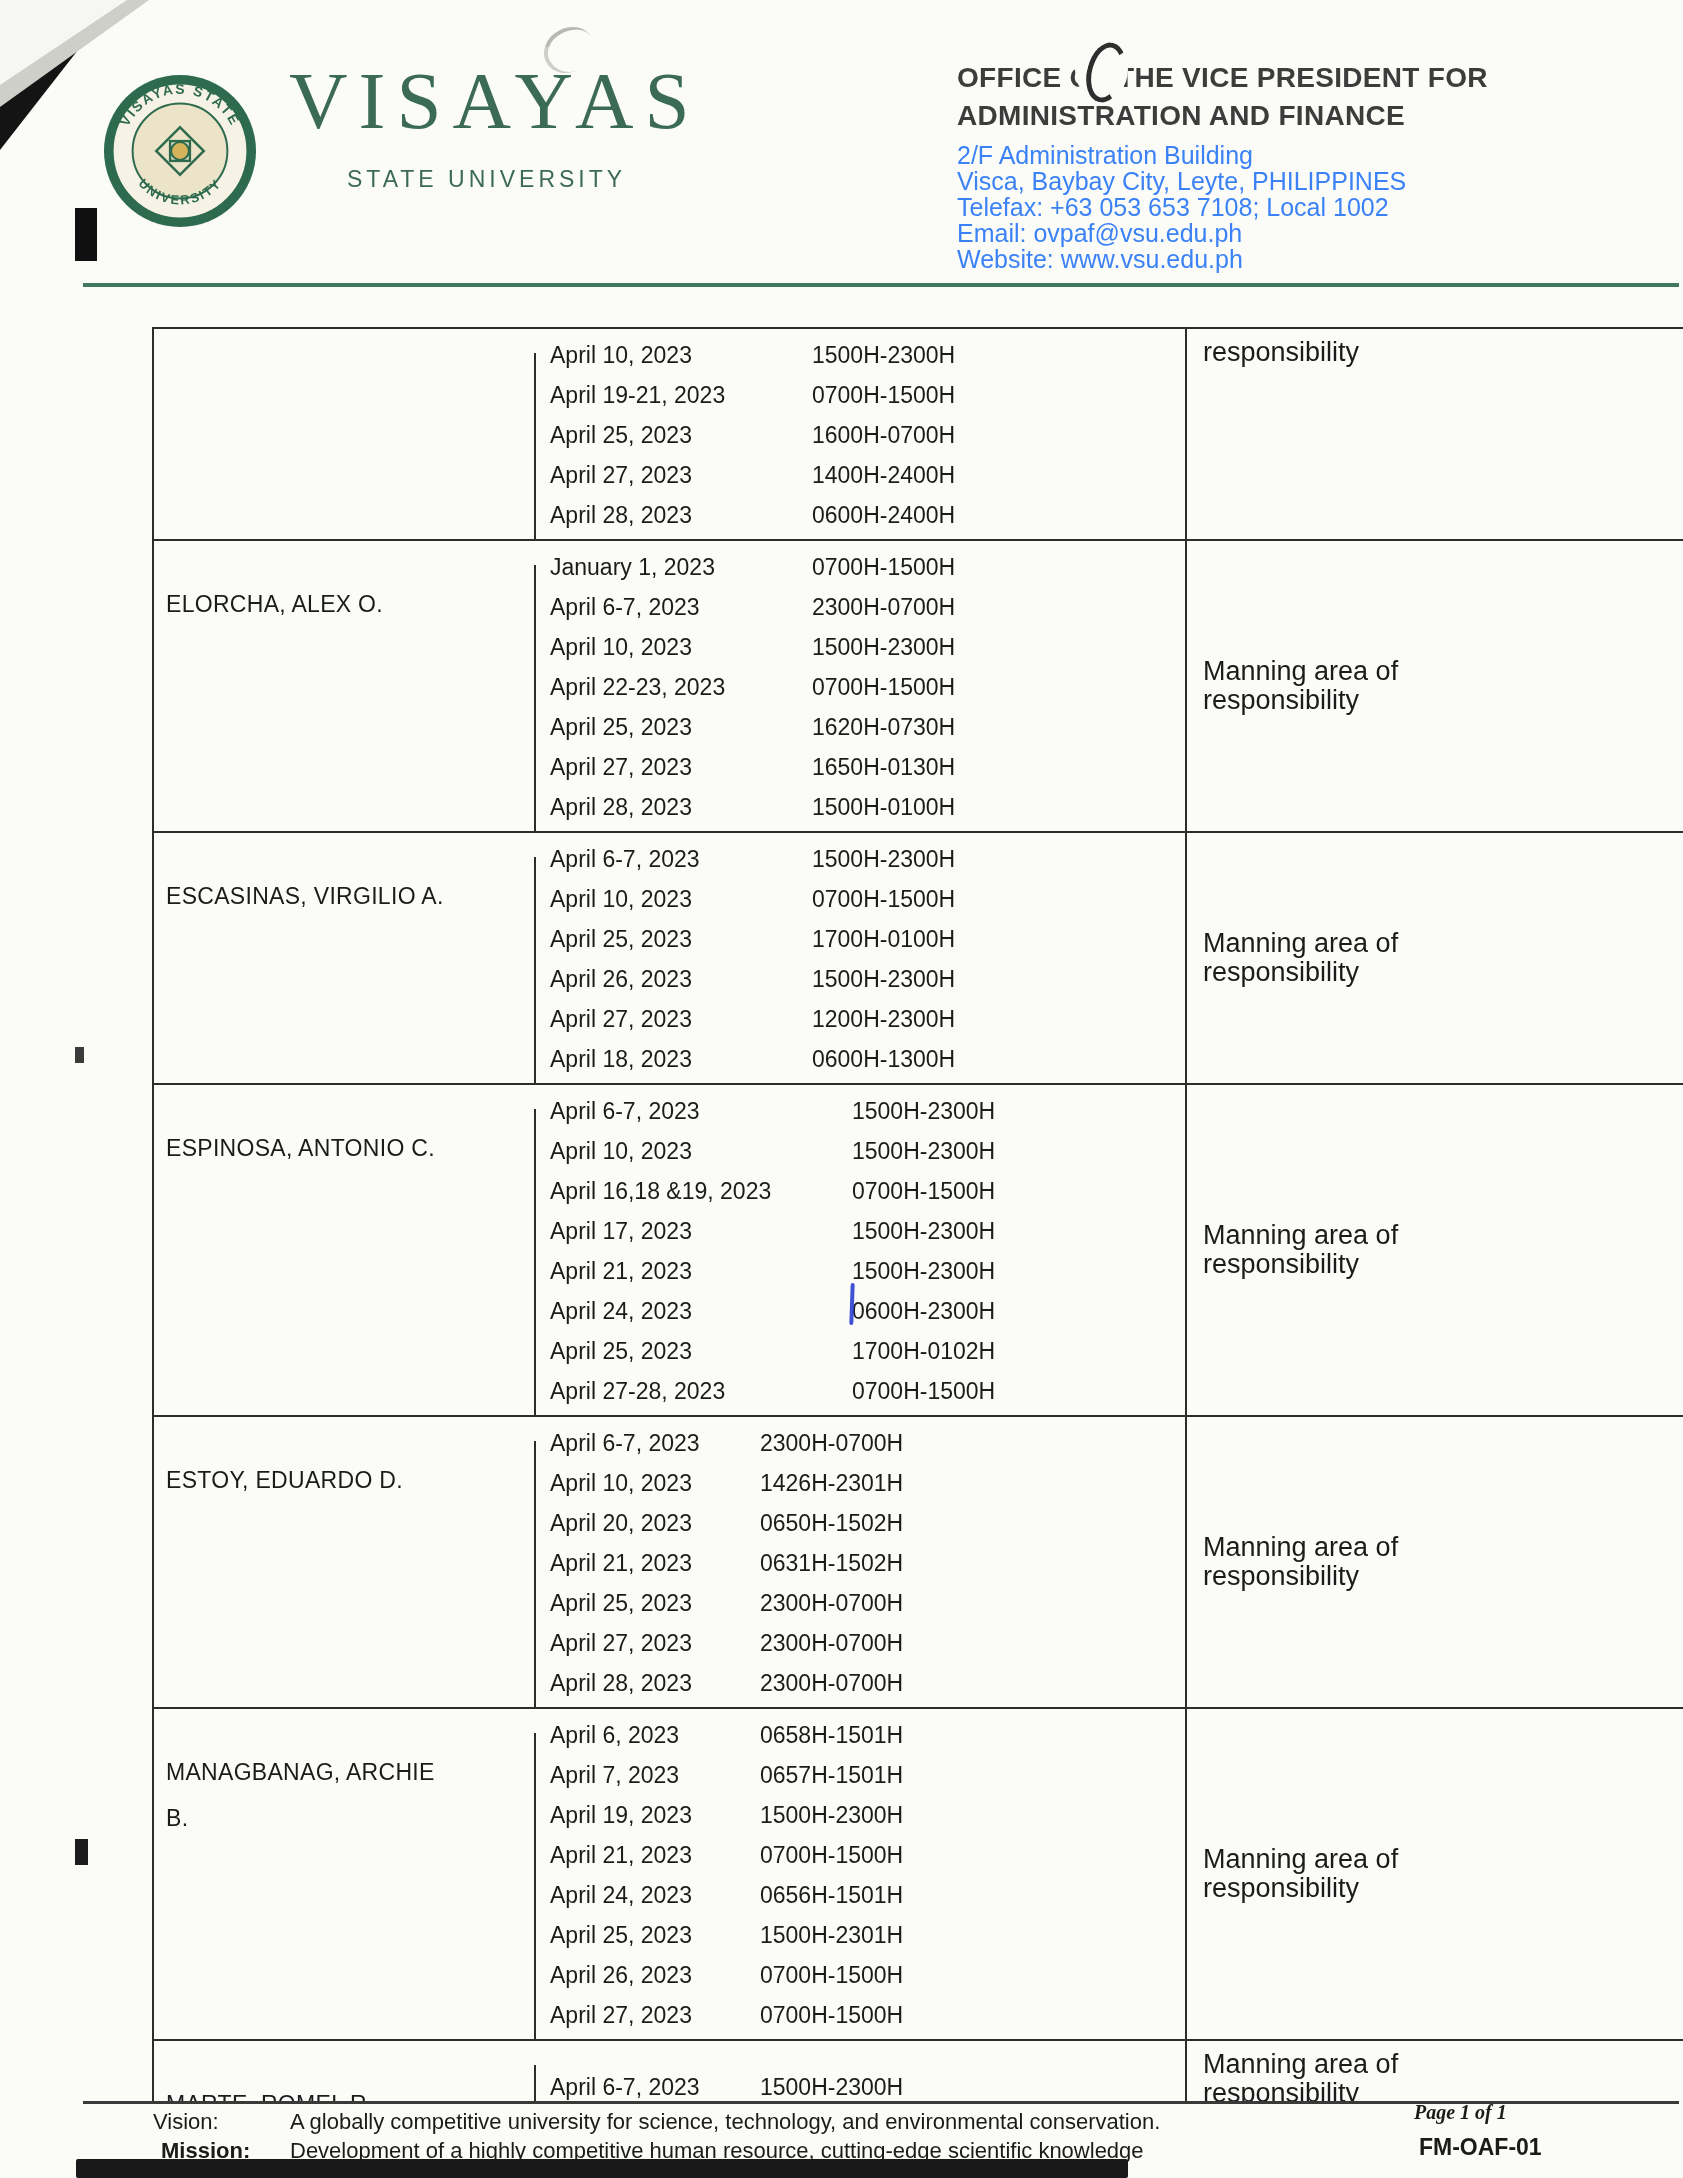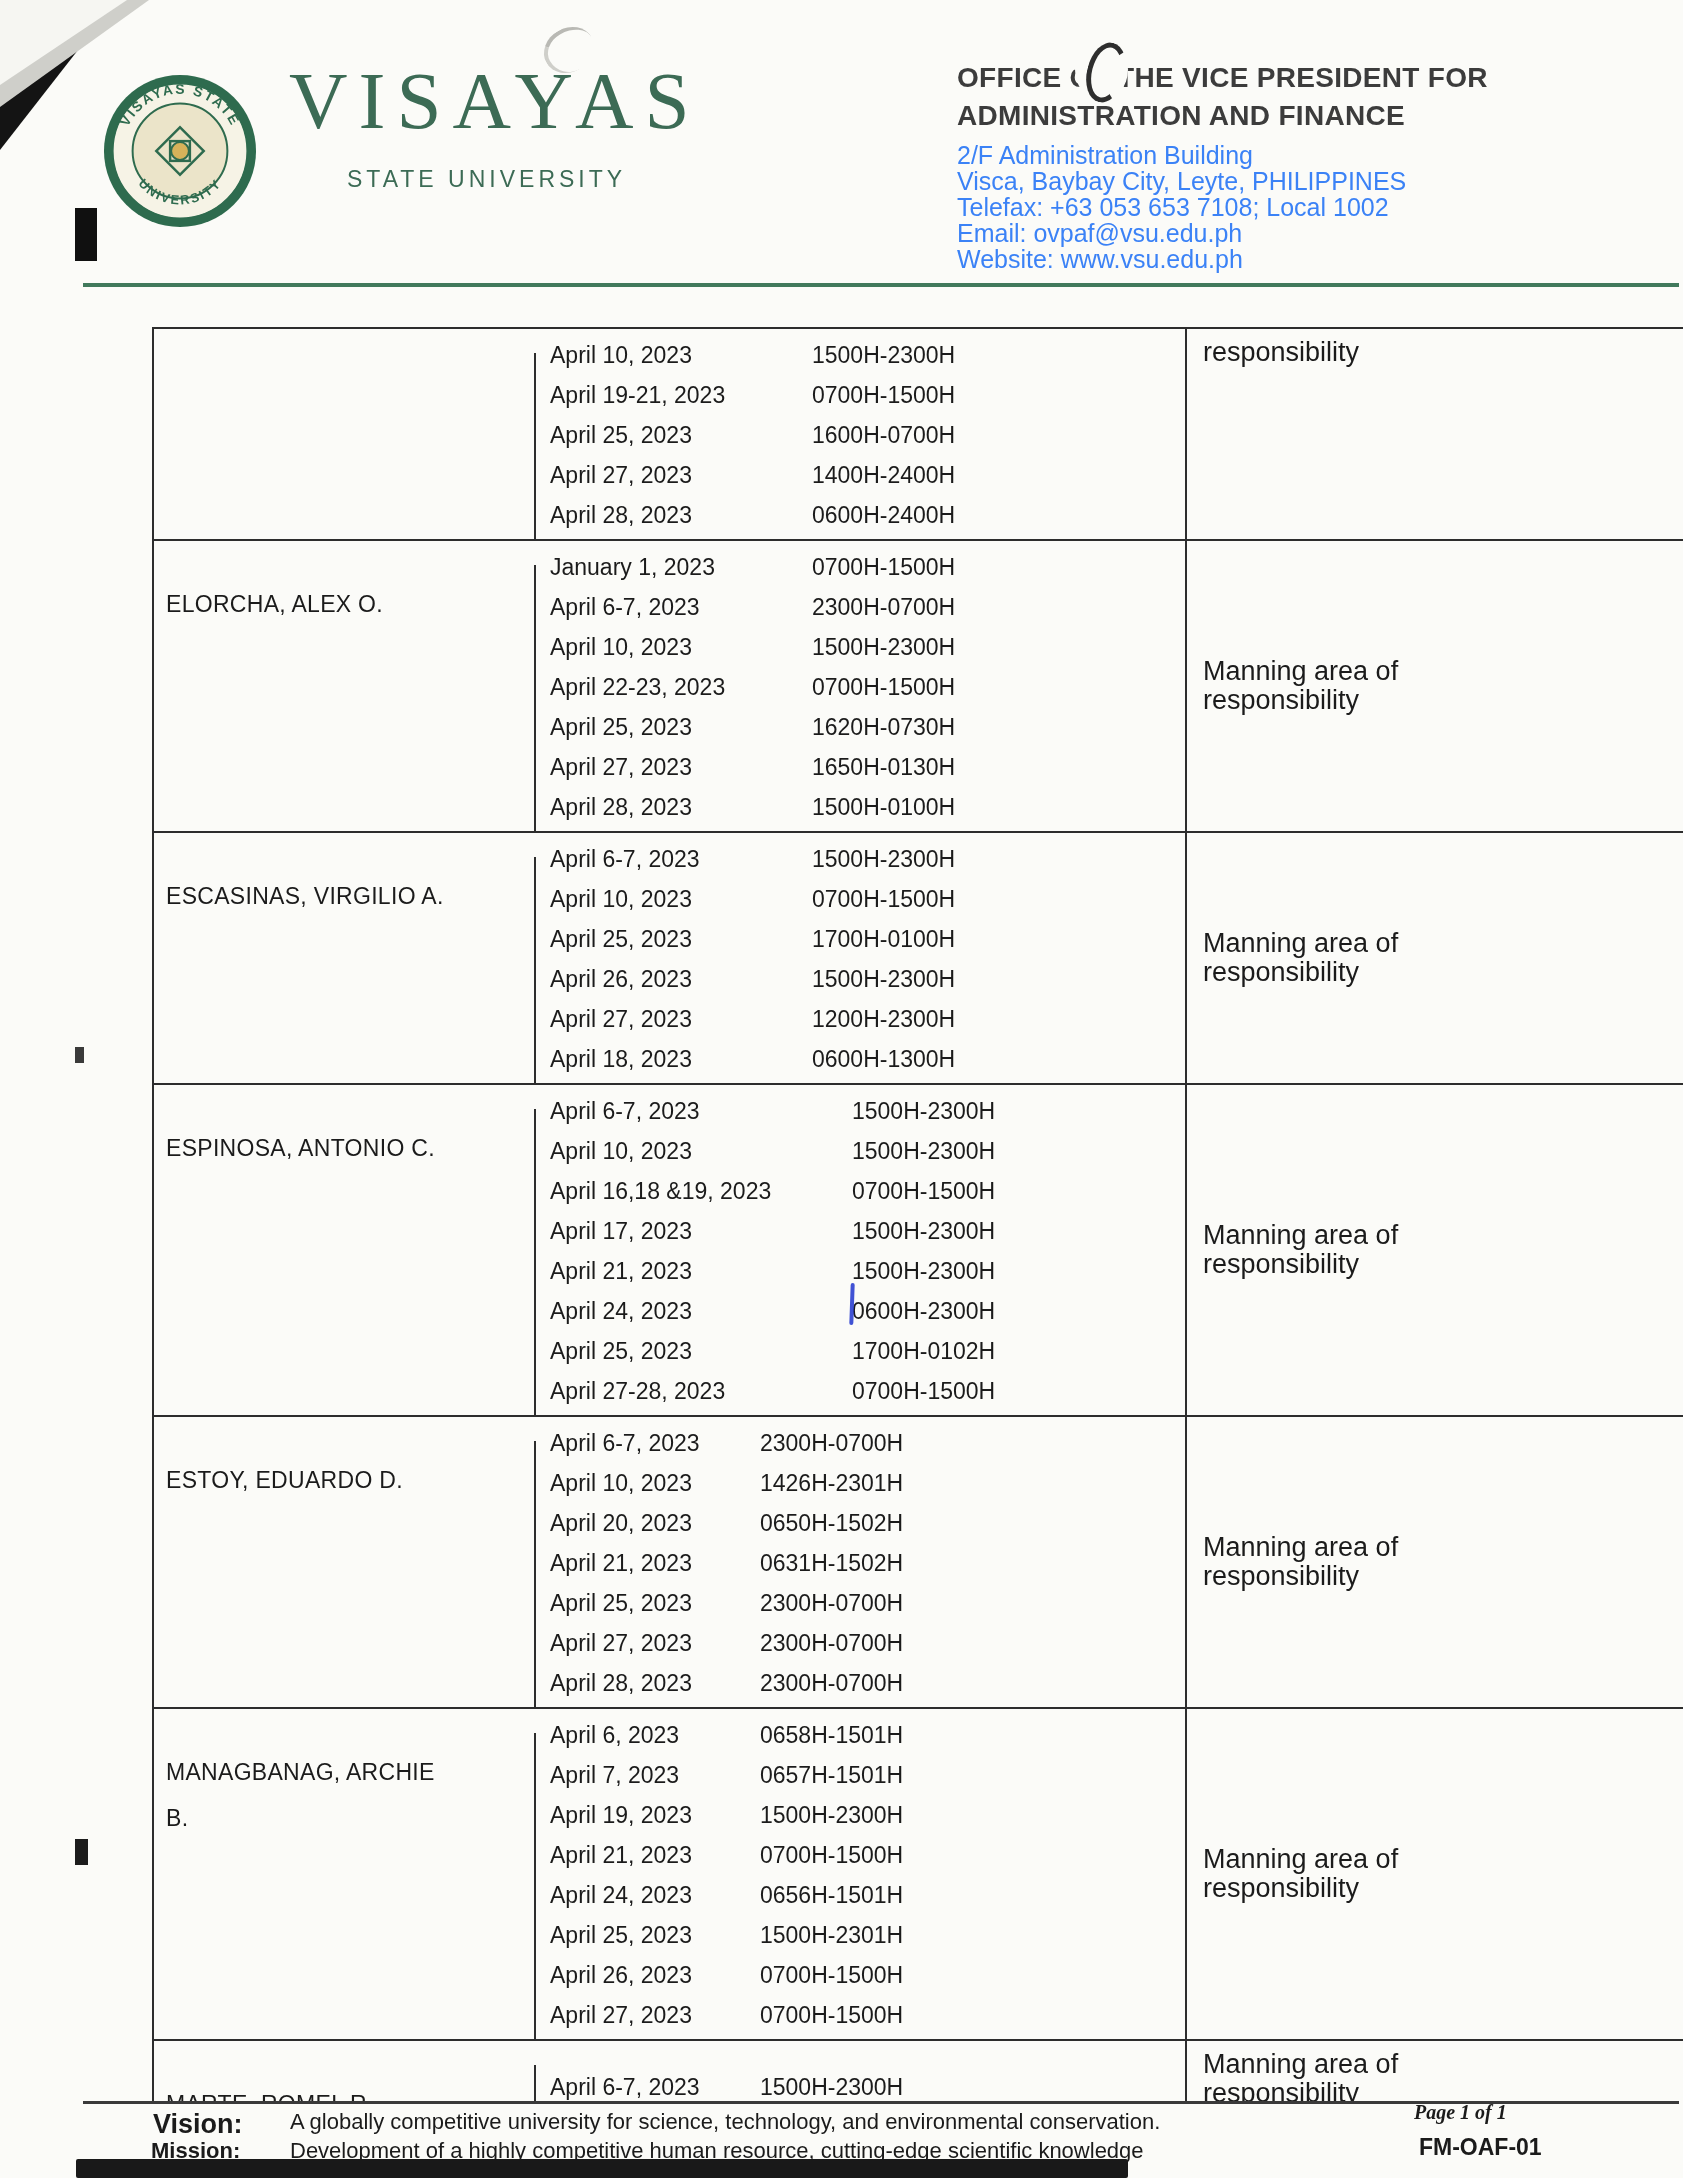--- a/index.html
+++ b/index.html
@@ -53,23 +53,23 @@
   .trow:nth-child(4) .sched-date{width:302px;}
   .trow:nth-child(5) .sched-date,
   .trow:nth-child(6) .sched-date,
   .trow:nth-child(7) .sched-date{width:210px;}
   .trow:last-child .sched-cell{padding-top:26px;}
   .pen-stroke{position:absolute;left:-2px;top:-8px;width:4px;height:42px;
     background:var(--pen-blue);border-radius:2px;transform:rotate(2deg);opacity:.9;}
 
   
   .rule-footer{position:absolute;left:83px;top:2101px;width:1596px;height:2.5px;background:#3a3a3a;}
-  .vision-label{position:absolute;left:153px;top:2109px;font-weight:bold;font-size:27px;}
+  .vision-label{position:absolute;left:153px;top:2109px;font-weight:normal;font-size:22px;}
   .vision-text{position:absolute;left:290px;top:2109px;font-size:22px;}
-  .mission-label{position:absolute;left:151px;top:2138px;font-weight:bold;font-size:22px;}
+  .mission-label{position:absolute;left:161px;top:2138px;font-weight:bold;font-size:22px;}
   .mission-text{position:absolute;left:290px;top:2138px;font-size:22px;}
   .page-number{position:absolute;left:1414px;top:2101px;font-family:"Liberation Serif",serif;
     font-style:italic;font-weight:bold;font-size:20px;}
   .form-code{position:absolute;left:1419px;top:2134px;font-weight:bold;font-size:23px;}
 
   
   .bottom-strip{position:absolute;left:76px;top:2159px;width:1052px;height:19px;background:#191919;border-radius:2px;}
   .corner-b1{position:absolute;left:0;top:0;width:117px;height:150px;background:#141414;
     clip-path:polygon(0 0,100% 0,0 100%);}
   .corner-b2{position:absolute;left:0;top:0;width:149px;height:107px;background:#cfcfca;

